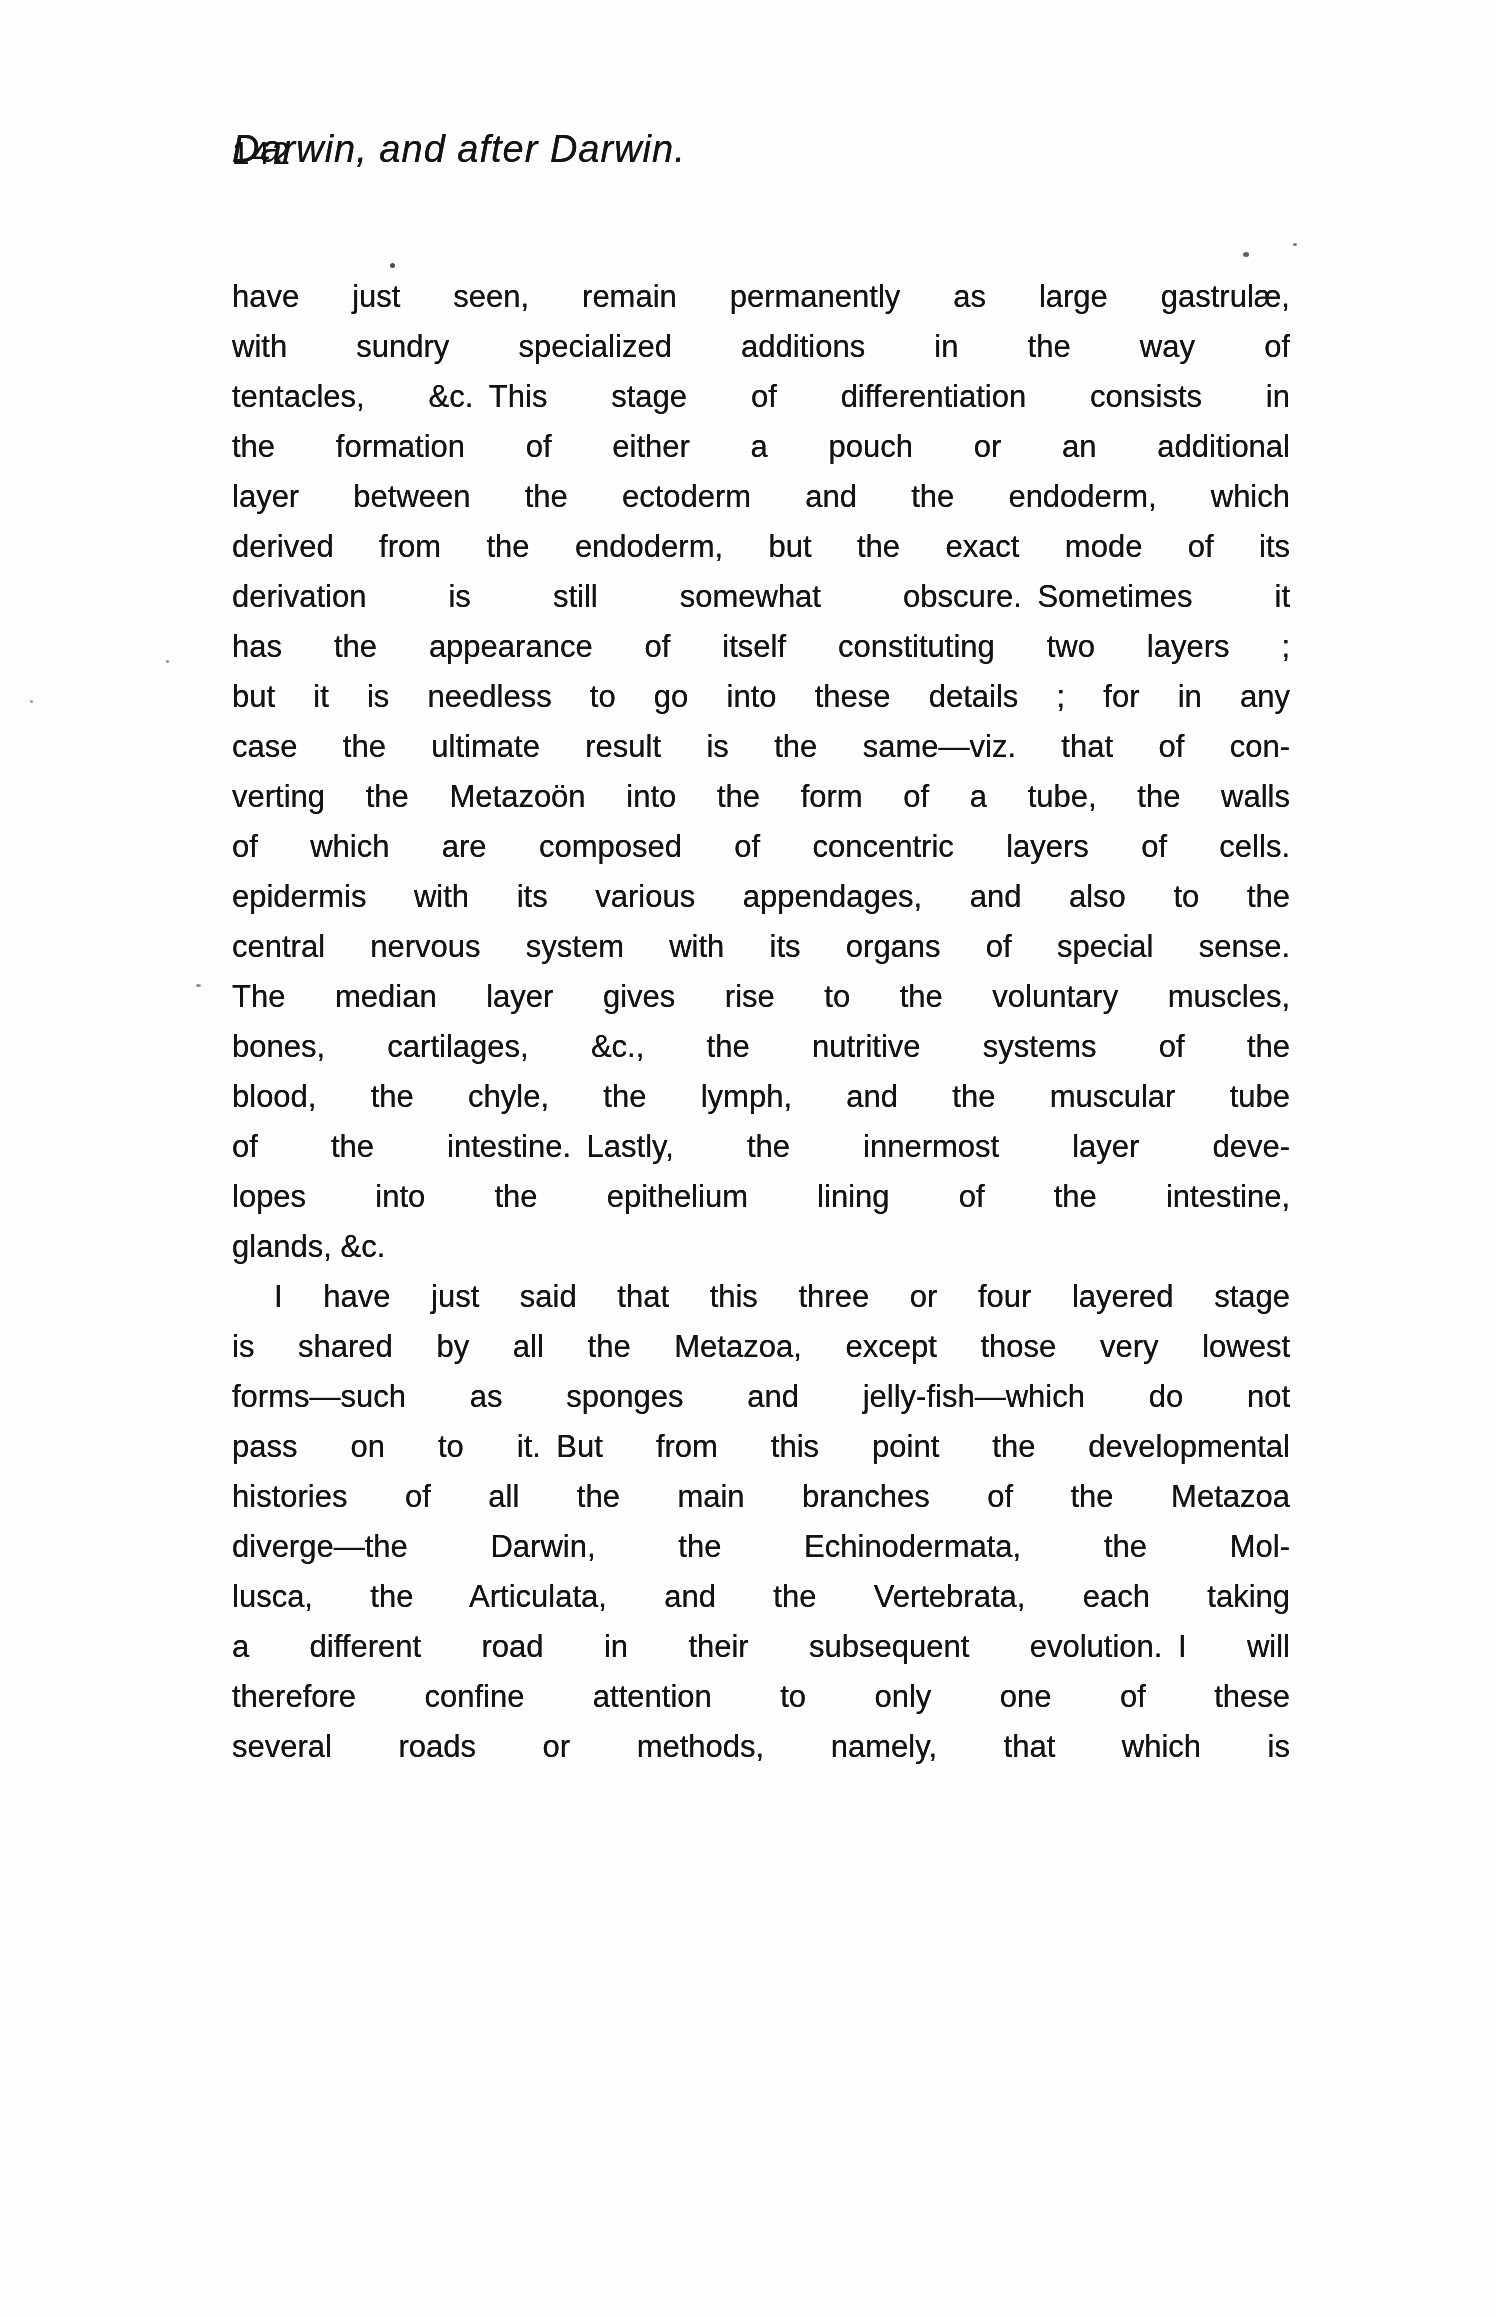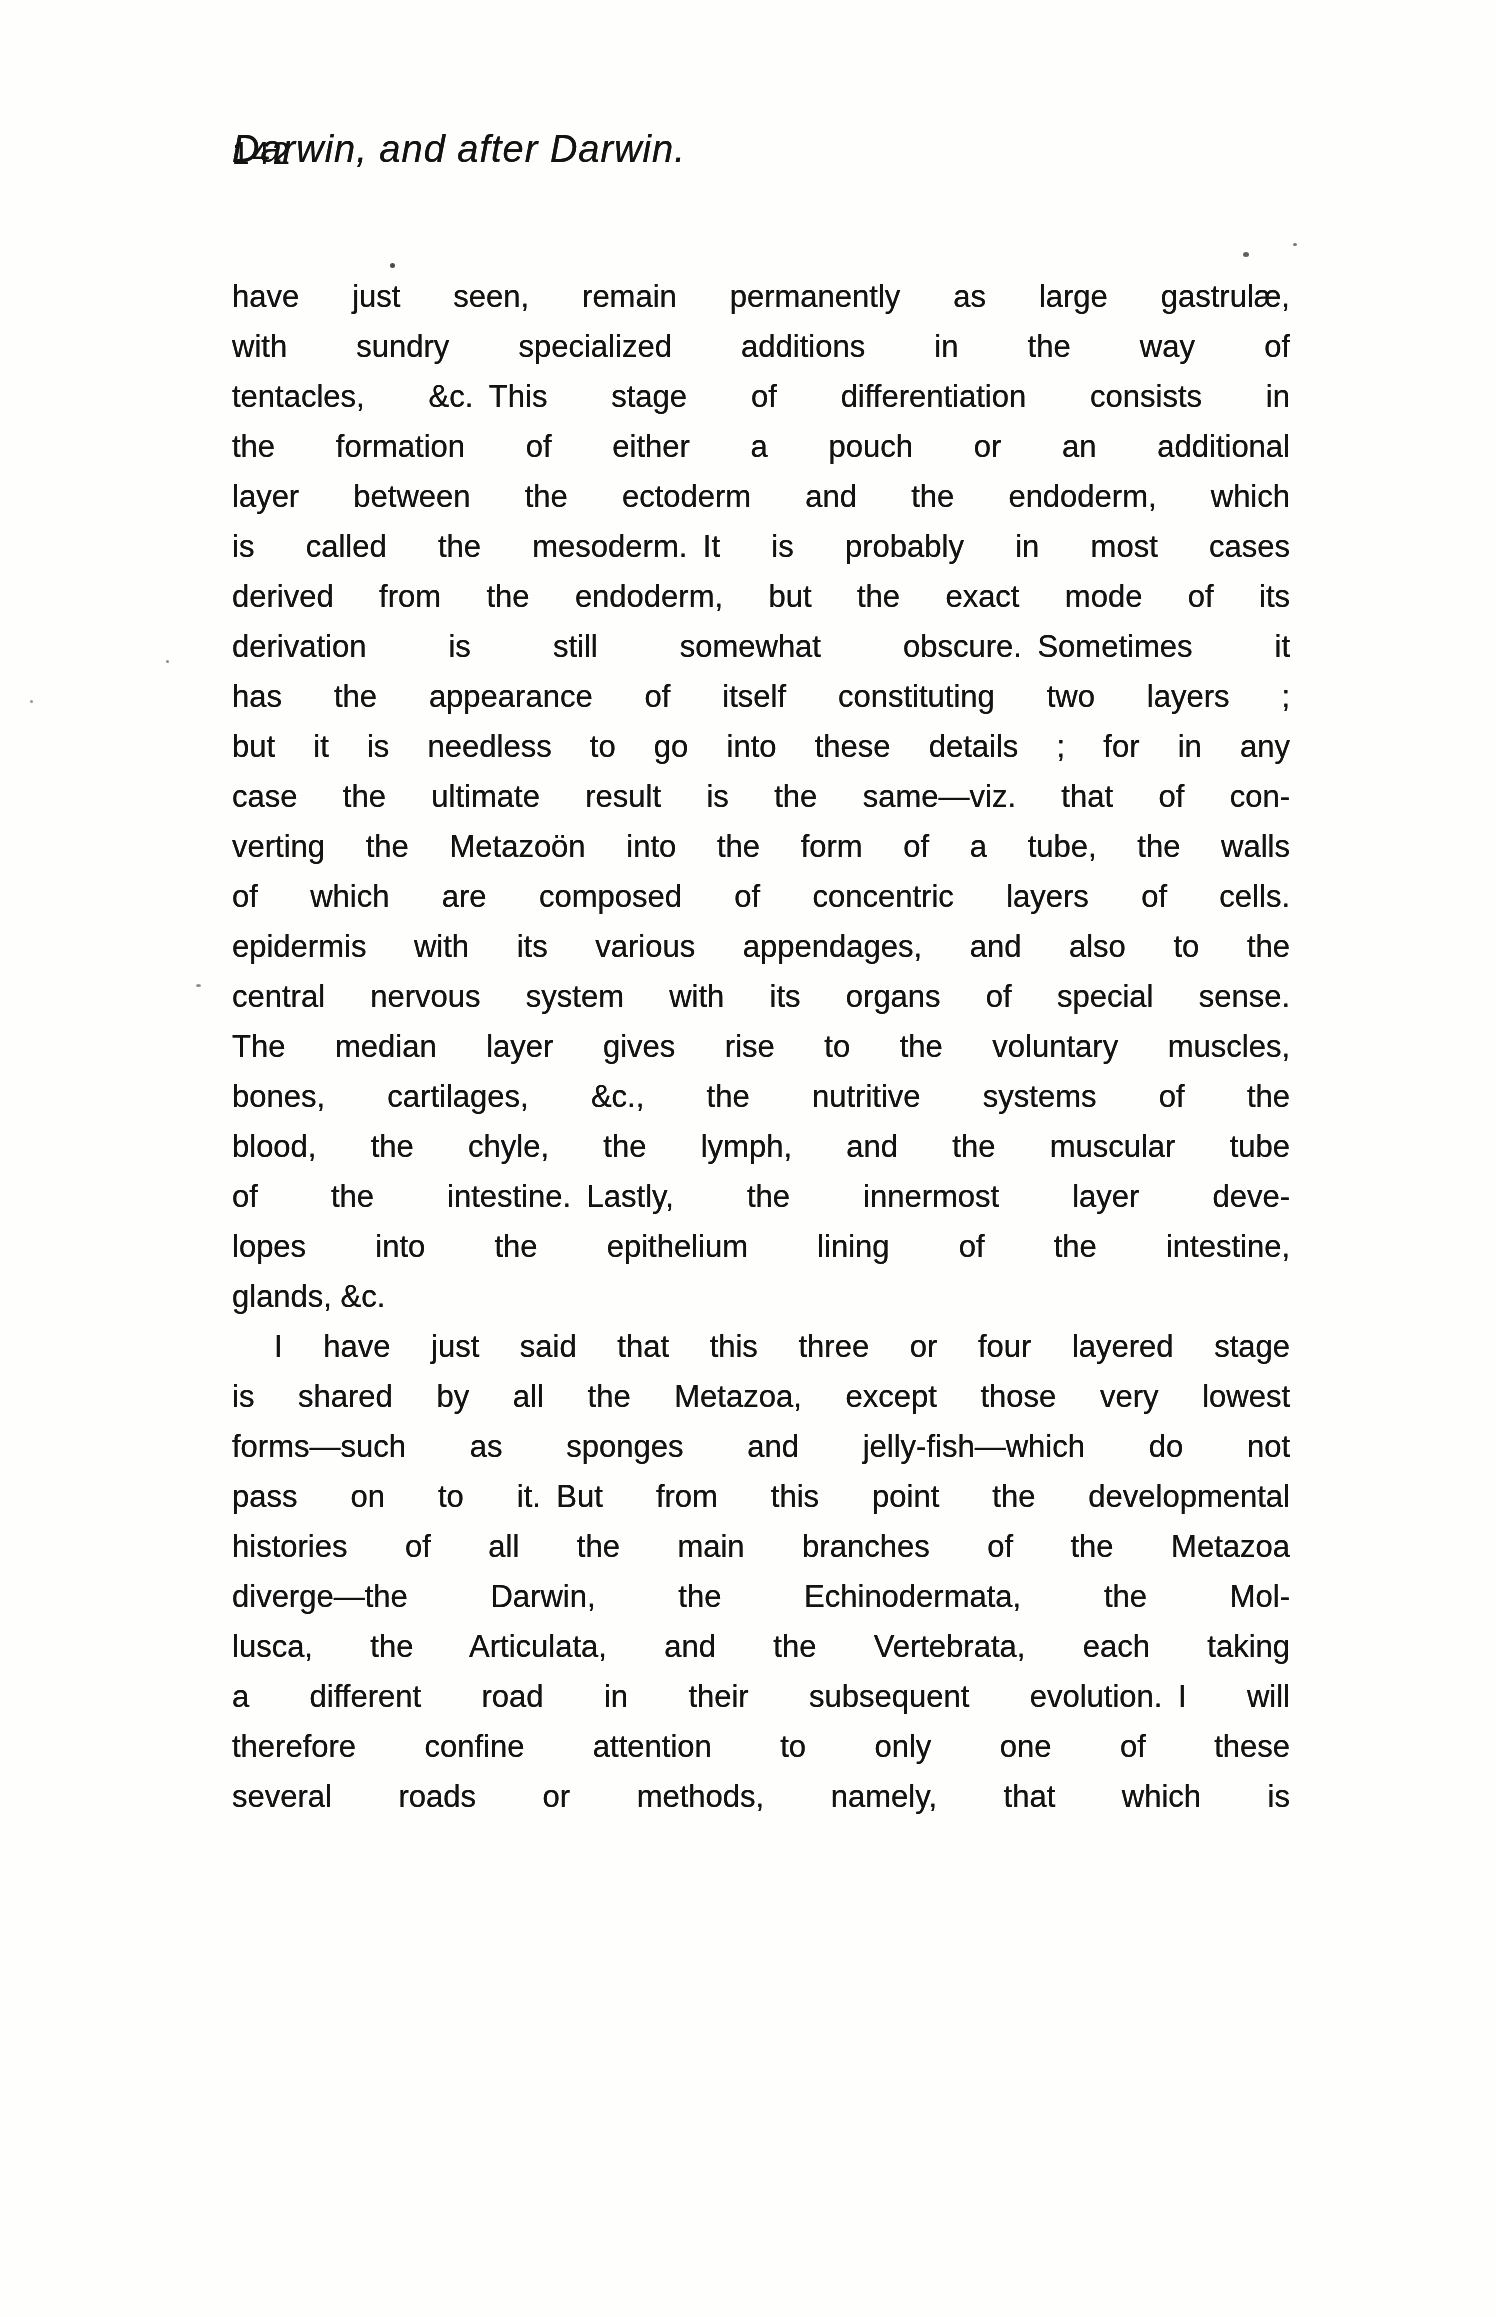--- a/index.html
+++ b/index.html
@@ -47,21 +47,20 @@
     <span class="page-num">142</span>
     <div class="running-title">Darwin, and after Darwin.</div>
   </div>
 
   <div class="text-block">
     <div class="line">have just seen, remain permanently as large gastrulæ,</div>
     <div class="line">with sundry specialized additions in the way of</div>
     <div class="line">tentacles, &amp;c. This stage of differentiation consists in</div>
     <div class="line">the formation of either a pouch or an additional</div>
     <div class="line">layer between the ectoderm and the endoderm, which</div>
-    <div class="line">is called the mesoderm. It is probably in most cases</div>
     <div class="line">derived from the endoderm, but the exact mode of its</div>
     <div class="line">derivation is still somewhat obscure. Sometimes it</div>
     <div class="line">has the appearance of itself constituting two layers ;</div>
     <div class="line">but it is needless to go into these details ; for in any</div>
     <div class="line">case the ultimate result is the same—viz. that of con-</div>
     <div class="line">verting the Metazoön into the form of a tube, the walls</div>
     <div class="line">of which are composed of concentric layers of cells.</div>
     <div class="line">epidermis with its various appendages, and also to the</div>
     <div class="line">central nervous system with its organs of special sense.</div>
     <div class="line">The median layer gives rise to the voluntary muscles,</div>

